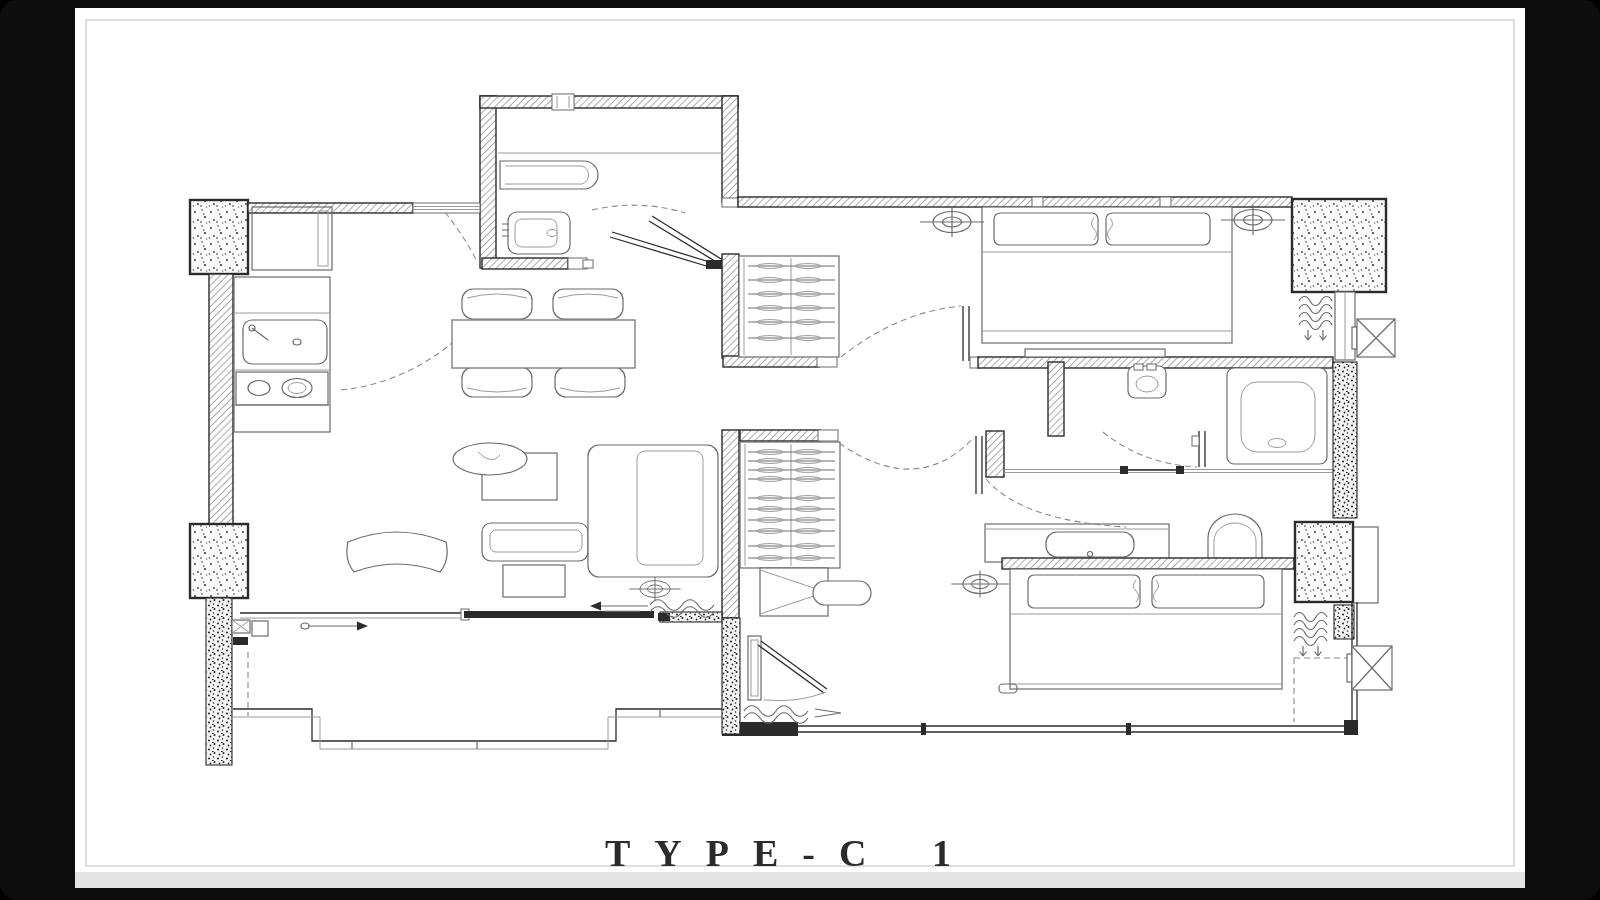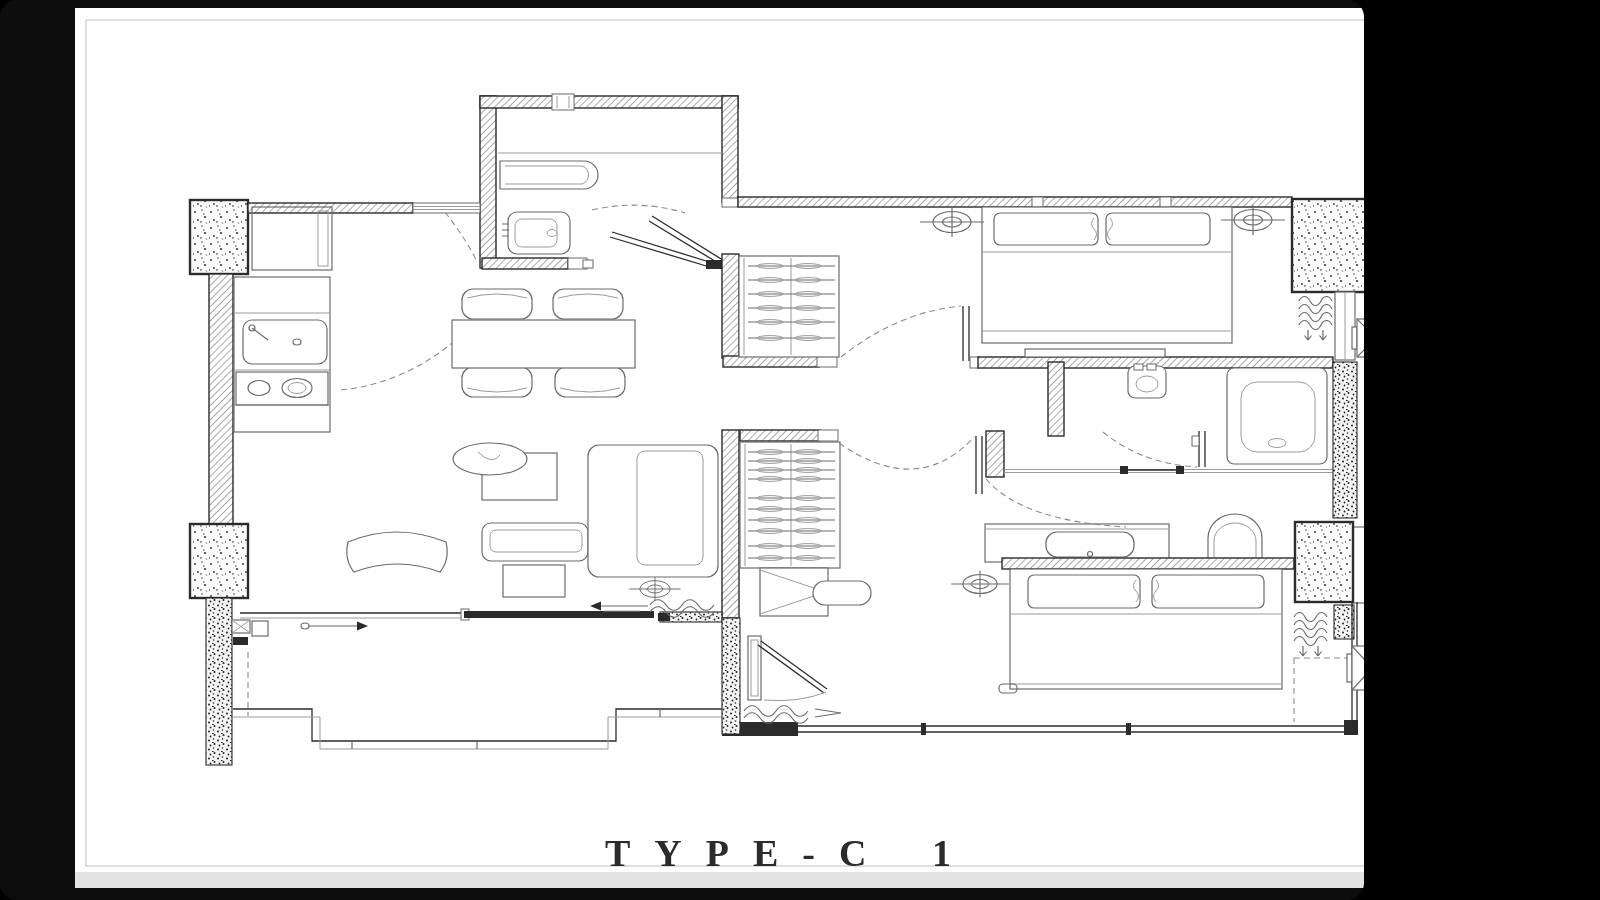--- a/index.html
+++ b/index.html
@@ -1,16 +1,16 @@
 <!DOCTYPE html>
 <html style="--frame: #0d0d0d; --page: #ffffff; --page_edge: #e3e3e3; --page_border: #c8c8c8; --line: #2b2b2b; --fixture: #6b6b6b; --light: #9a9a9a; --hatch: #8c8c8c;"><head>
 <meta charset="utf-8">
 <style>
   html,body { margin:0; padding:0; background:#000; }
-  .canvas { position:relative; width:1364px; height:900px; background:var(--frame,#0d0d0d); overflow:hidden;border-radius:17px; }
+  .canvas { position:relative; width:1600px; height:900px; background:var(--frame,#0d0d0d); overflow:hidden;border-radius:17px; }
   svg { position:absolute; left:0; top:0; }
   .ln   { stroke:var(--line,#2b2b2b); fill:none; stroke-width:1.3; }
   .fx   { stroke:var(--fixture,#6b6b6b); fill:none; stroke-width:1.2; }
   .f    { stroke:var(--fixture,#6b6b6b); fill:#ffffff; stroke-width:1.2; }
   .lt   { stroke:var(--light,#9a9a9a); fill:none; stroke-width:1; }
   .dash { stroke:#8a8a8a; fill:none; stroke-width:1.1; stroke-dasharray:6 4; }
   .wall { fill:url(#hatch); stroke:var(--line,#2b2b2b); stroke-width:1.4; }
   .colm { fill:url(#stipple); stroke:var(--line,#2b2b2b); stroke-width:2.4; }
   .stip { fill:url(#stipple2); stroke:var(--line,#2b2b2b); stroke-width:1.1; }
   .blk  { fill:var(--line,#1c1c1c); stroke:none; }

